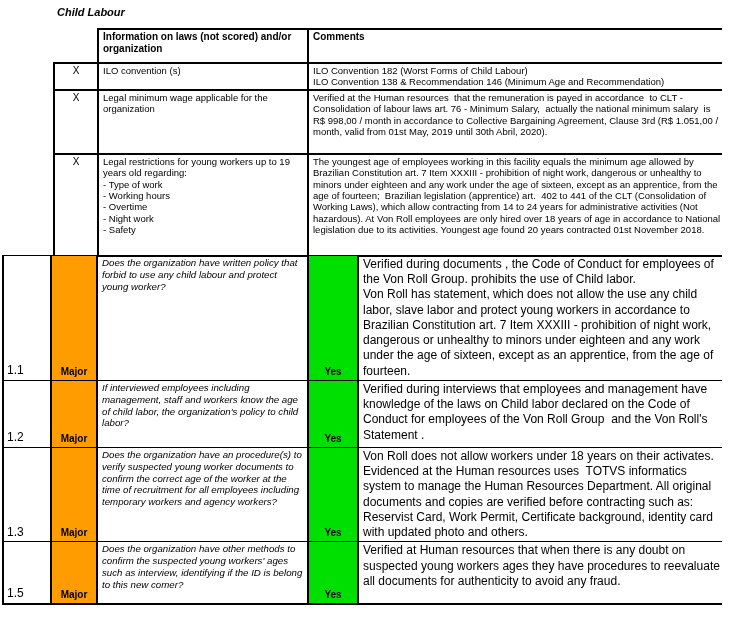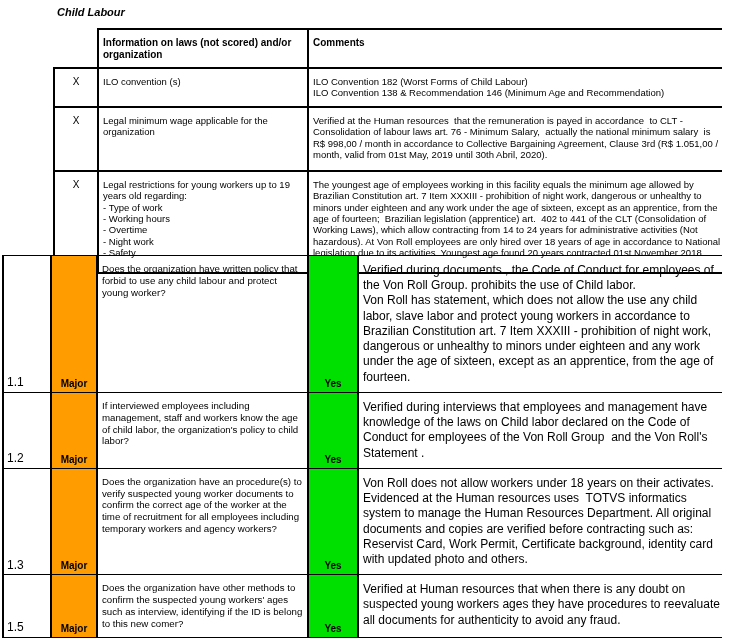--- a/index.html
+++ b/index.html
@@ -23,21 +23,21 @@
   table {
     border-collapse: collapse;
     table-layout: fixed;
     position: absolute;
     font-size: 9.5px;
     line-height: 1.2;
   }
   td, th {
     border: 2px solid #000;
     vertical-align: top;
-    padding: 7px 4px;
+    padding: 1px 4px;
     overflow: hidden;
     word-wrap: break-word;
   }
   th {
     font-weight: bold;
     text-align: left;
     font-size: 10px;
     line-height: 1.15;
   }
   .preline { white-space: pre-wrap; }
@@ -79,21 +79,21 @@
     vertical-align: bottom;
     text-align: center;
     font-weight: bold;
     font-size: 10px;
     padding-bottom: 2px;
   }
   .audit-comments-cell {
     font-size: 12px;
     line-height: 1.27;
   }
-  .question-cell { font-size: 9.7px; line-height: 1.22; }
+  .question-cell { font-size: 9.7px; line-height: 1.22; font-style: italic; }
 </style>
 </head>
 <body>
 
 <div id="page">
 
   <div id="doc-title">Child Labour</div>
 
   <table id="laws-table">
     <colgroup>

